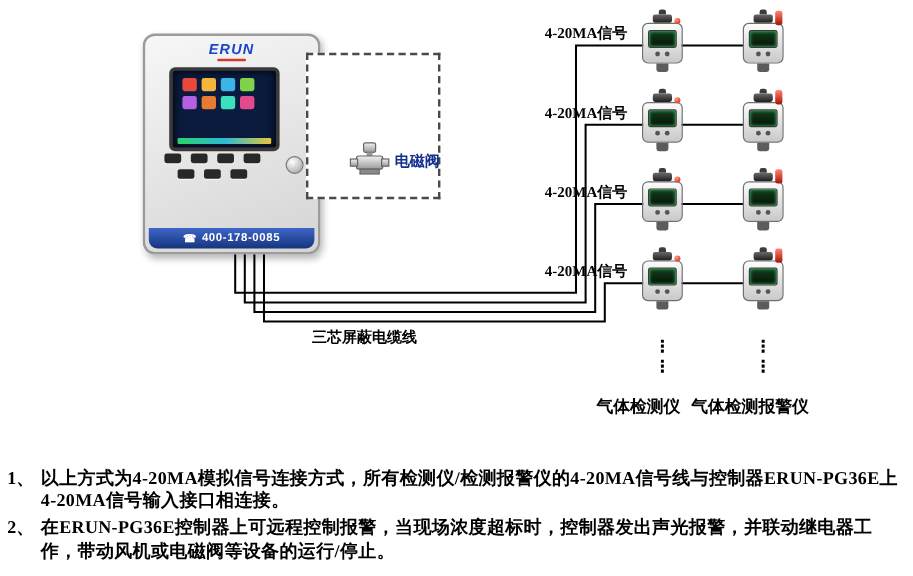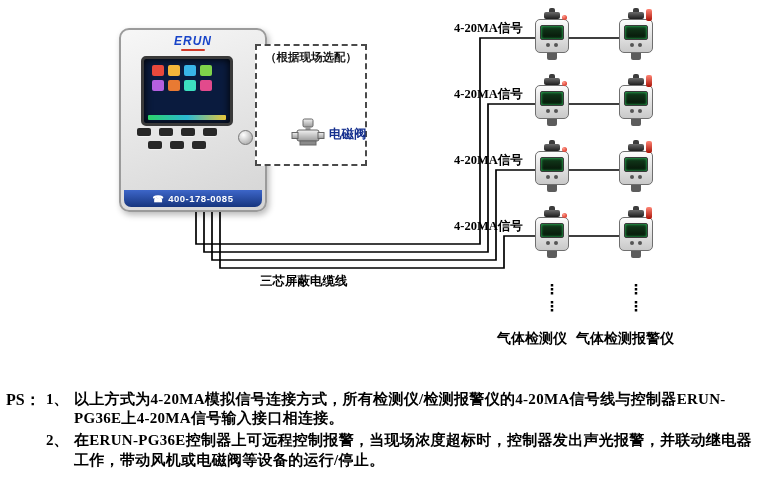--- a/index.html
+++ b/index.html
@@ -117,21 +117,20 @@
       <i></i>
     </div>
     <div class="ctrl-knob"></div>
     <div class="ctrl-strip">
       <span class="phone-ico">☎</span>
       <span>400-178-0085</span>
     </div>
   </div>
 
   <div class="opt-box">
-    <div class="opt-title">（根据现场选配）</div>
     <div class="opt-item valve">
       <svg width="34" height="32" viewBox="0 0 34 32">
         <defs>
           <linearGradient id="vgrad" x1="0" y1="0" x2="0" y2="1">
             <stop offset="0" stop-color="#f2f2f2"></stop>
               <stop offset="1" stop-color="#9a9a9a"></stop>
           </linearGradient>
         </defs>
         <rect x="12" y="1" width="10" height="8" rx="1.5" fill="url(#vgrad)" stroke="#666"></rect>
         <rect x="14.5" y="9" width="5" height="3" fill="#999"></rect>
@@ -258,21 +257,20 @@
       </div>
     </div>
 
   <div class="dots" style="left:545px">⋮⋮</div>
   <div class="dots" style="left:629px">⋮⋮</div>
 
   <div class="caption cap1">气体检测仪</div>
   <div class="caption cap2">气体检测报警仪</div>
 
   <div class="notes">
-    <div class="ps">PS：</div>
     <div class="note-items">
       <div class="note-item">
         <span class="num">1、</span>
         <span class="txt">以上方式为4-20MA模拟信号连接方式，所有检测仪/检测报警仪的4-20MA信号线与控制器ERUN-PG36E上4-20MA信号输入接口相连接。</span>
       </div>
       <div class="note-item">
         <span class="num">2、</span>
         <span class="txt">在ERUN-PG36E控制器上可远程控制报警，当现场浓度超标时，控制器发出声光报警，并联动继电器工作，带动风机或电磁阀等设备的运行/停止。</span>
       </div>
     </div>

